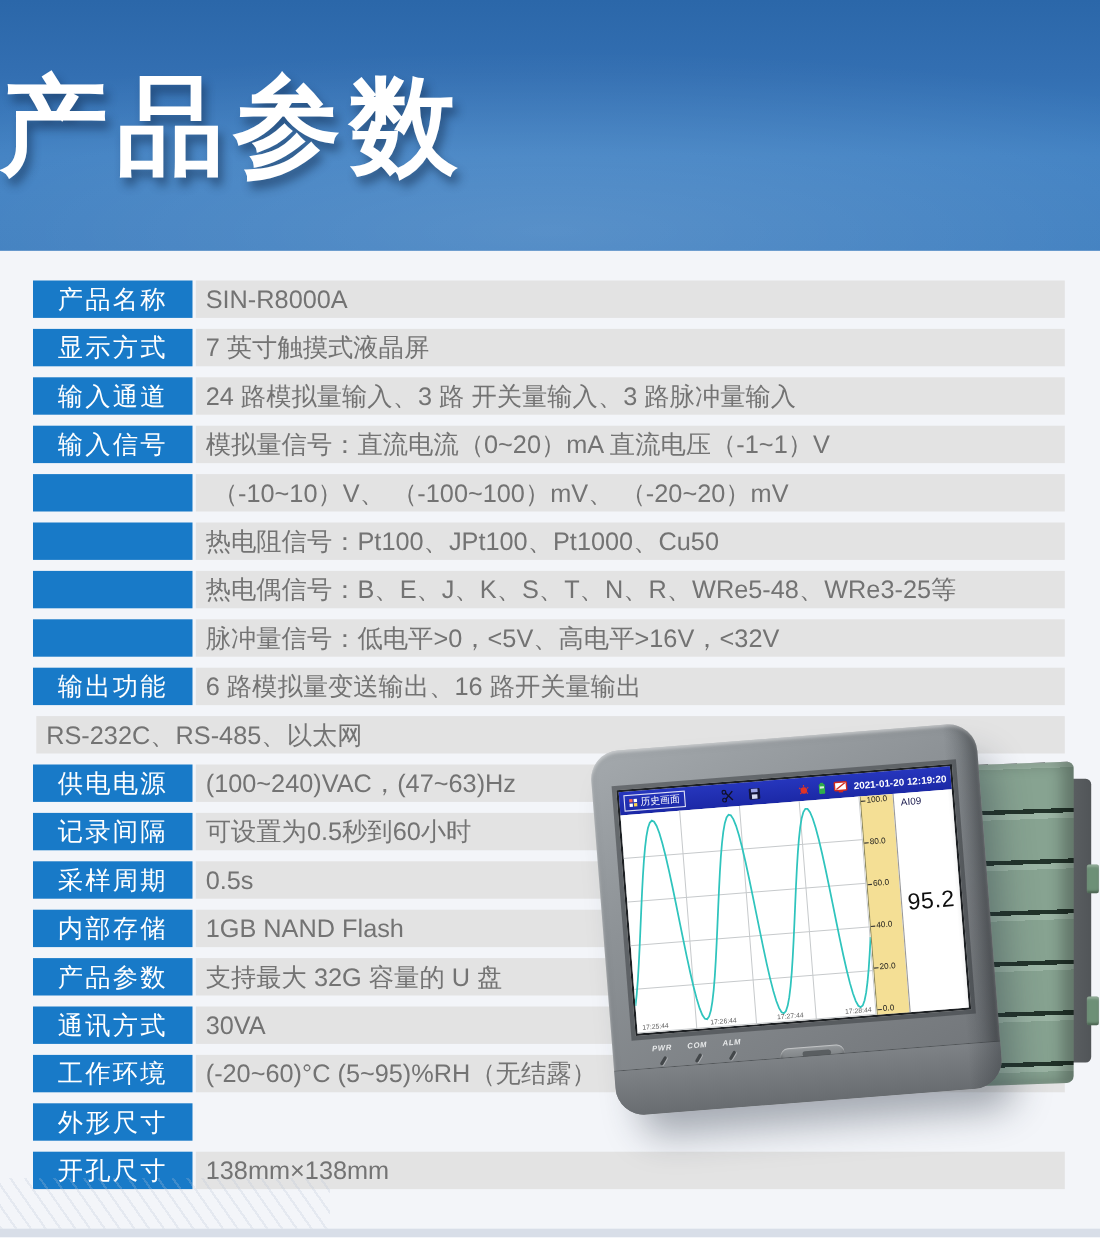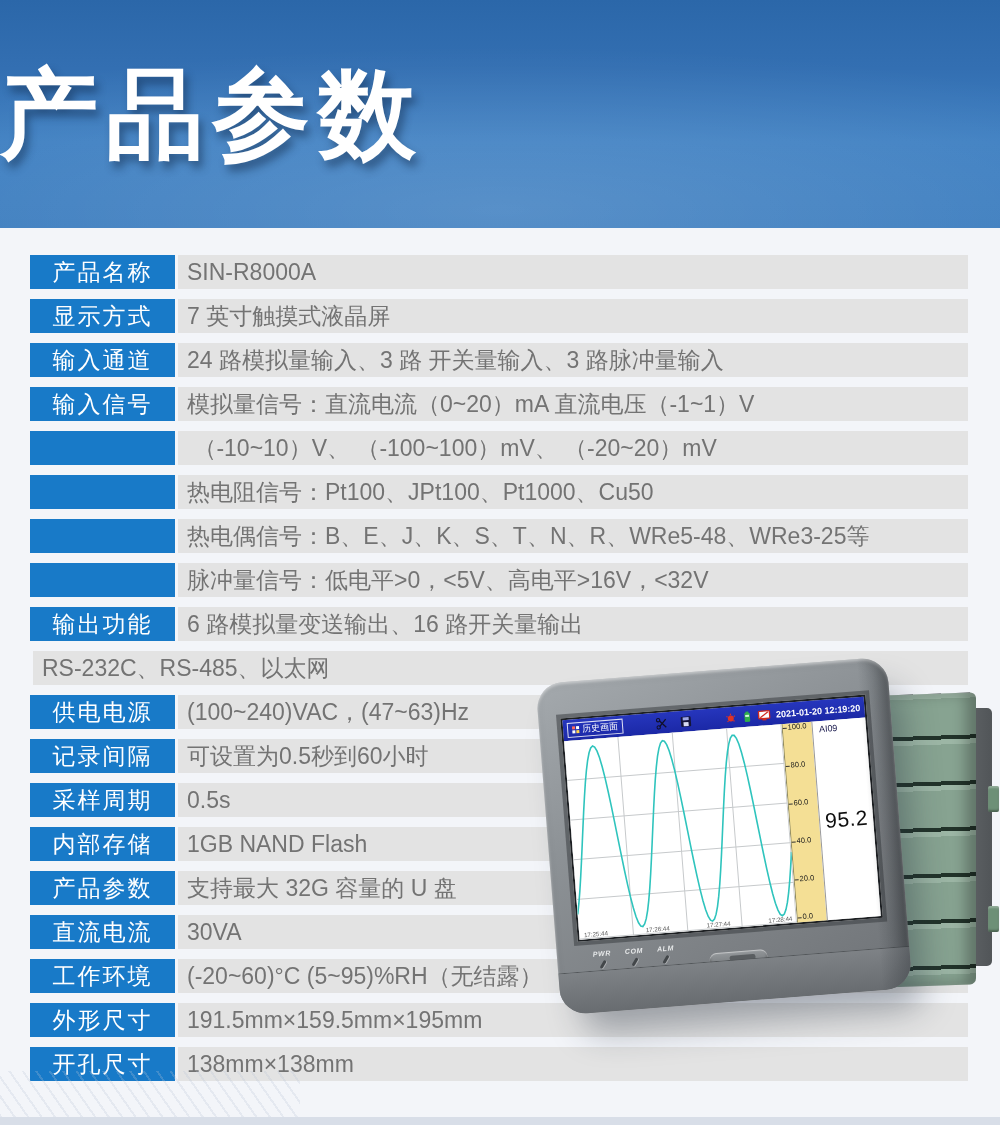--- a/index.html
+++ b/index.html
@@ -200,32 +200,31 @@
         <div class="spec-label">内部存储</div>
         <div class="spec-value">1GB NAND Flash</div>
       </div>
 
       <div class="spec-row">
         <div class="spec-label">产品参数</div>
         <div class="spec-value">支持最大 32G 容量的 U 盘</div>
       </div>
 
       <div class="spec-row">
-        <div class="spec-label">直流电流</div>
+        <div class="spec-label">通讯方式</div>
         <div class="spec-value">30VA</div>
       </div>
 
       <div class="spec-row">
         <div class="spec-label">工作环境</div>
         <div class="spec-value">(-20~60)°C (5~95)%RH（无结露）</div>
       </div>
 
       <div class="spec-row">
         <div class="spec-label">外形尺寸</div>
-        <div class="spec-value">191.5mm×159.5mm×195mm</div>
       </div>
 
       <div class="spec-row">
         <div class="spec-label">开孔尺寸</div>
         <div class="spec-value">138mm×138mm</div>
       </div>
     </div>
 
     <div class="stripes"></div>
     <div class="bottom-band"></div>

